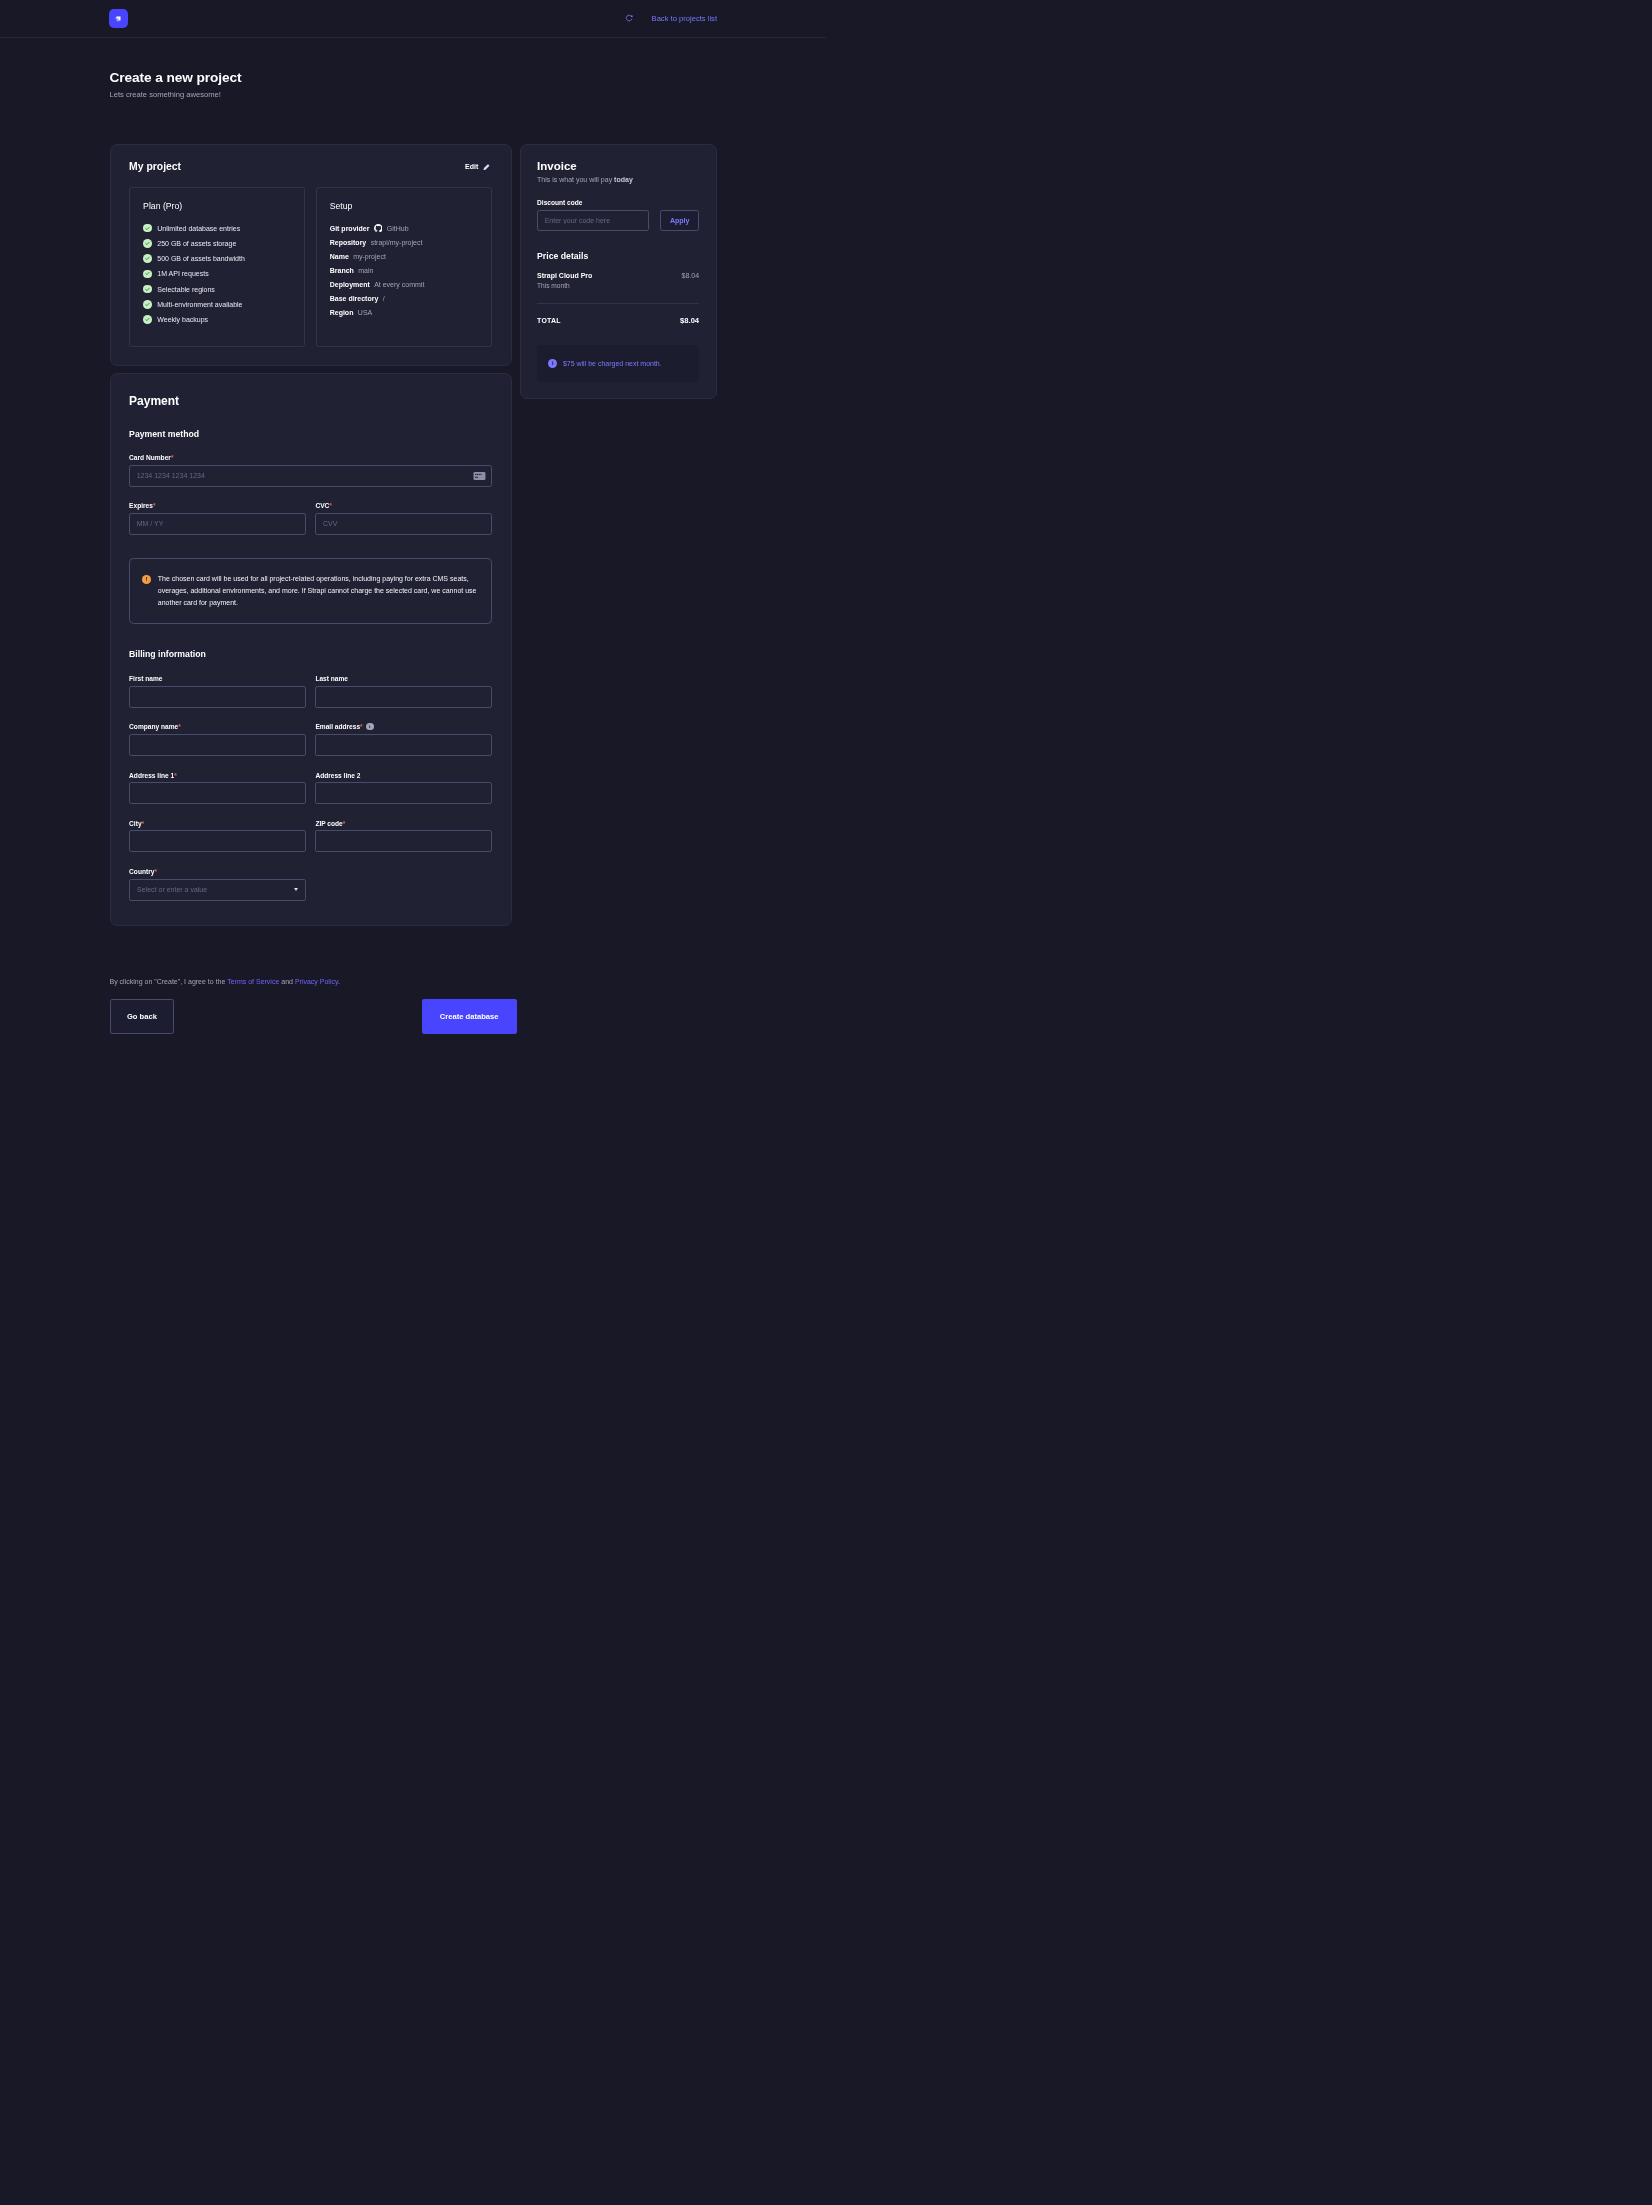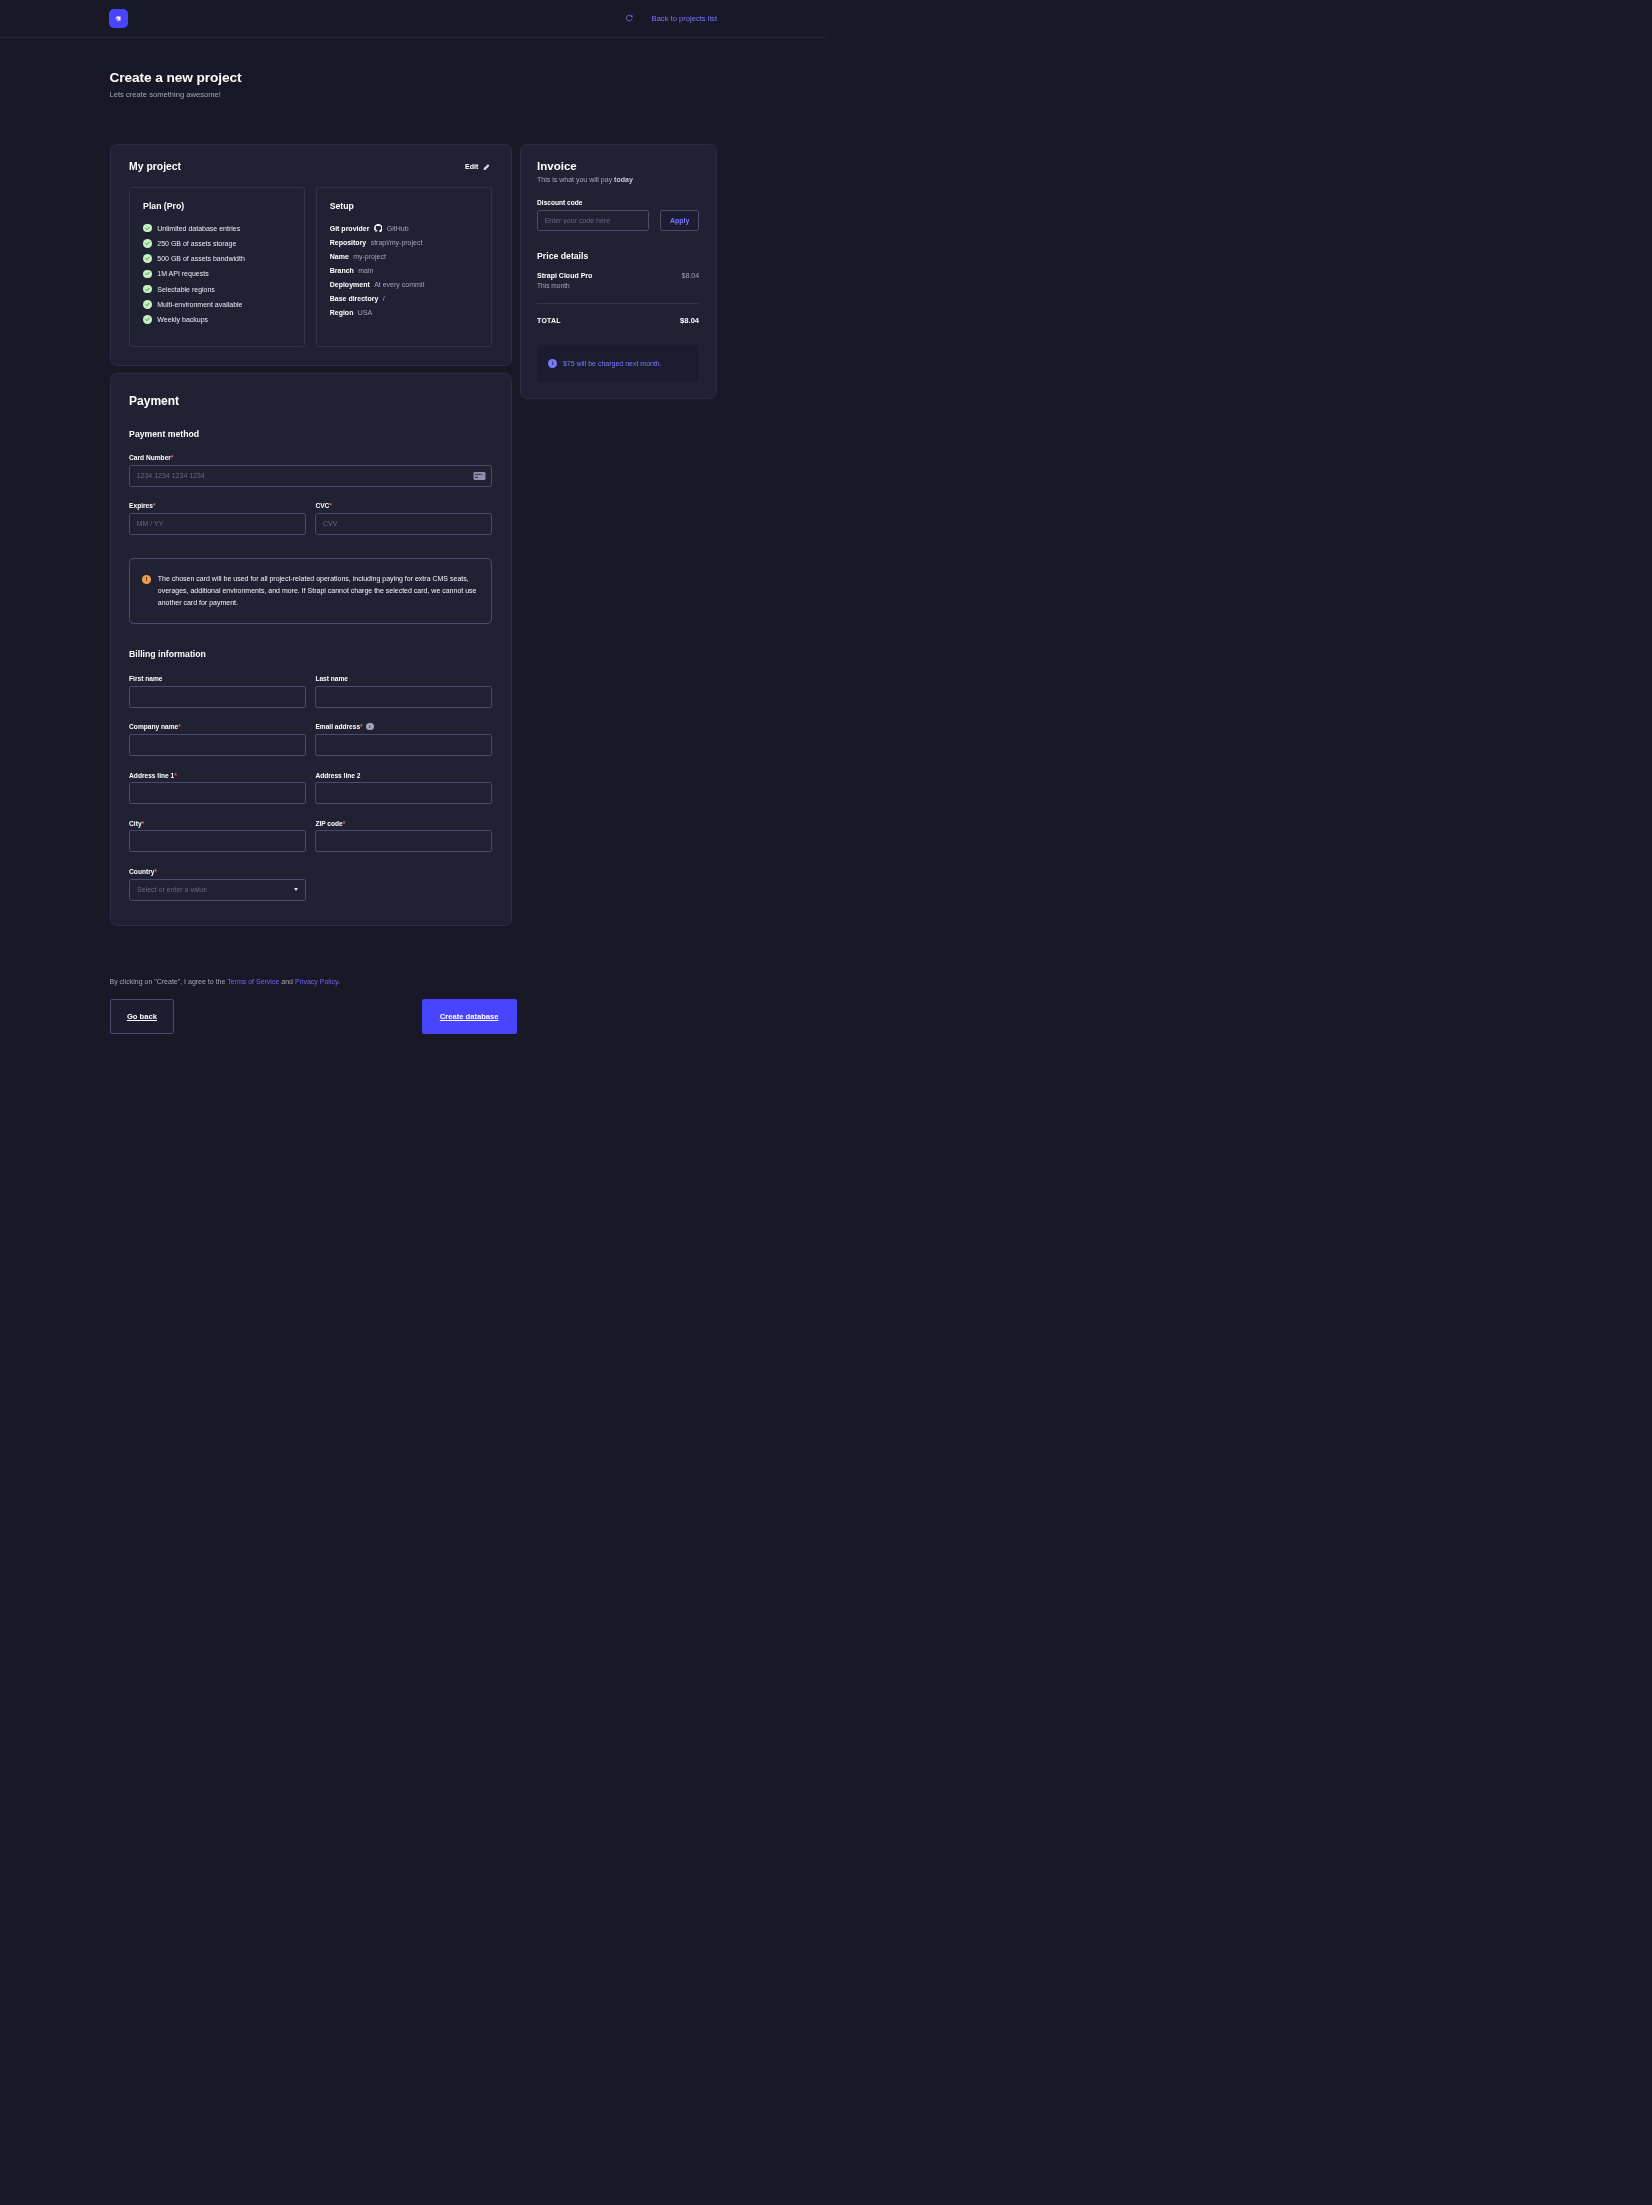--- a/index.html
+++ b/index.html
@@ -20,21 +20,21 @@
   .left-col{width:402px;}
   .card{background:#212134;border:0.5px solid #2b2b45;border-radius:7px;}
 
   
   .project-card{padding:16.4px 18.6px 18.6px;}
   .project-head{display:flex;align-items:center;justify-content:space-between;}
   .project-title{font-size:10.4px;font-weight:700;}
   .edit-btn{display:flex;align-items:center;gap:4.9px;font-size:7px;font-weight:600;color:#ffffff;cursor:pointer;background:none;border:none;padding:2.2px;}
   .boxes{display:flex;gap:10.4px;margin-top:14px;}
   .box{flex:1;border:0.5px solid #32324d;border-radius:2.2px;padding:13px;min-height:160px;}
-  .box-title{font-size:8.7px;font-weight:700;}
+  .box-title{font-size:8.7px;font-weight:400;}
   .plan-list{list-style:none;margin:13px 0 0;padding:0;display:flex;flex-direction:column;gap:6.6px;}
   .plan-item{display:flex;align-items:center;gap:5.5px;font-size:7px;color:#eaeaf4;}
   .check{width:8.7px;height:8.7px;border-radius:50%;background:#c6f0c2;display:flex;align-items:center;justify-content:center;flex:none;}
   .setup-list{margin-top:13px;display:flex;flex-direction:column;gap:7px;}
   .setup-row{display:flex;align-items:center;gap:4.4px;font-size:7px;}
   .setup-label{font-weight:700;color:#ffffff;}
   .setup-value{color:#a5a5ba;}
 
   
   .invoice-card{width:197px;padding:15.3px 16.4px 16.4px;}
@@ -75,21 +75,21 @@
   .notice-text{font-size:7px;line-height:1.75;color:#f5f5fa;}
   .billing-grid{display:grid;grid-template-columns:1fr 1fr;column-gap:9.8px;row-gap:0;}
   .select{height:22px;border:0.5px solid #4a4a6a;border-radius:2.2px;display:flex;align-items:center;justify-content:space-between;padding:0 7px;color:#666687;font-size:7px;cursor:pointer;background:transparent;}
   .caret{width:0;height:0;border-left:2.7px solid transparent;border-right:2.7px solid transparent;border-top:3.3px solid #d9d8ff;}
   .info-ic{width:7.6px;height:7.6px;border-radius:50%;background:#a5a5ba;color:#212134;font-size:4.9px;font-weight:700;display:flex;align-items:center;justify-content:center;font-family:"Liberation Serif",serif;}
   .info-ic.purple{width:9.3px;height:9.3px;background:#7b79ff;font-size:5.5px;flex:none;}
 
   
   .agree{margin-top:52px;font-size:7px;color:#a5a5ba;}
   .agree .link{color:#6e66ff;cursor:pointer;}
-  .actions{margin-top:14px;width:407px;display:flex;justify-content:space-between;align-items:flex-end;padding-bottom:76px;text-decoration:underline;}
+  .actions{margin-top:14px;width:407px;display:flex;justify-content:space-between;align-items:flex-end;padding-bottom:76px;}
   .goback-btn{height:35px;padding:0 16.4px;background:#1d1d31;border:0.5px solid #4a4a6a;border-radius:2.2px;color:#fff;font-size:7.6px;font-weight:700;cursor:pointer;}
   .create-btn{height:35px;padding:0 18px;background:#4945ff;border:none;border-radius:2.2px;color:#fff;font-size:7.6px;font-weight:700;cursor:pointer;}
 </style>
 </head>
 <body>
 
 <div class="topbar">
   <div class="logo">
     <svg width="12" height="12" viewBox="0 0 24 24">
       <polygon points="9,7 17,7 17,15 13,15 13,11 9,11" fill="#ffffff"></polygon>

